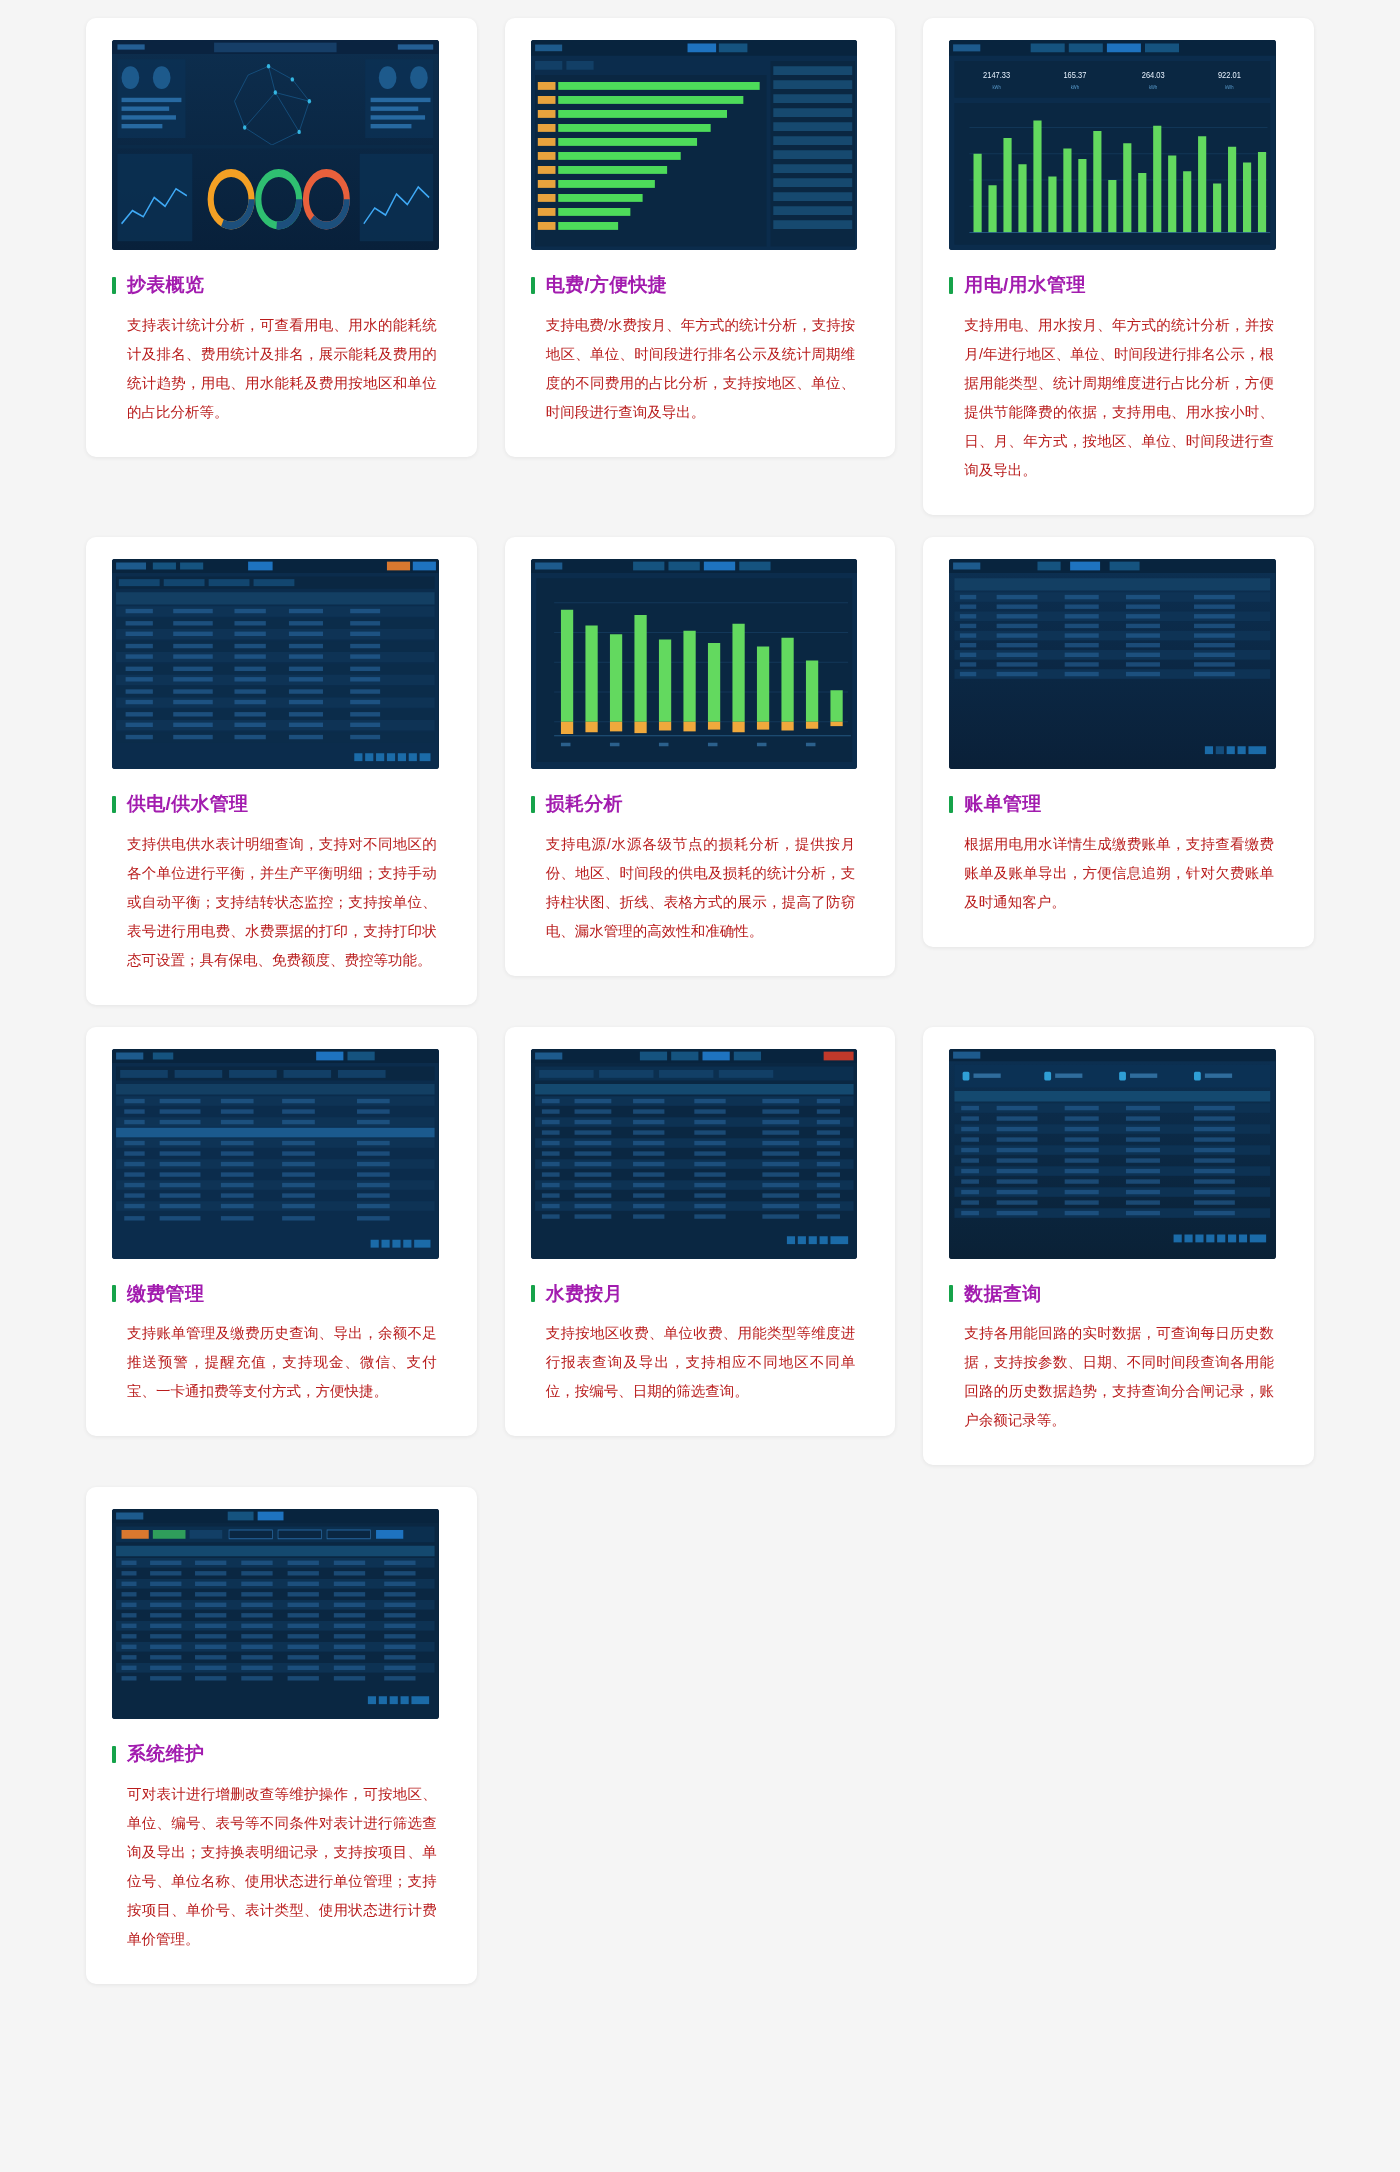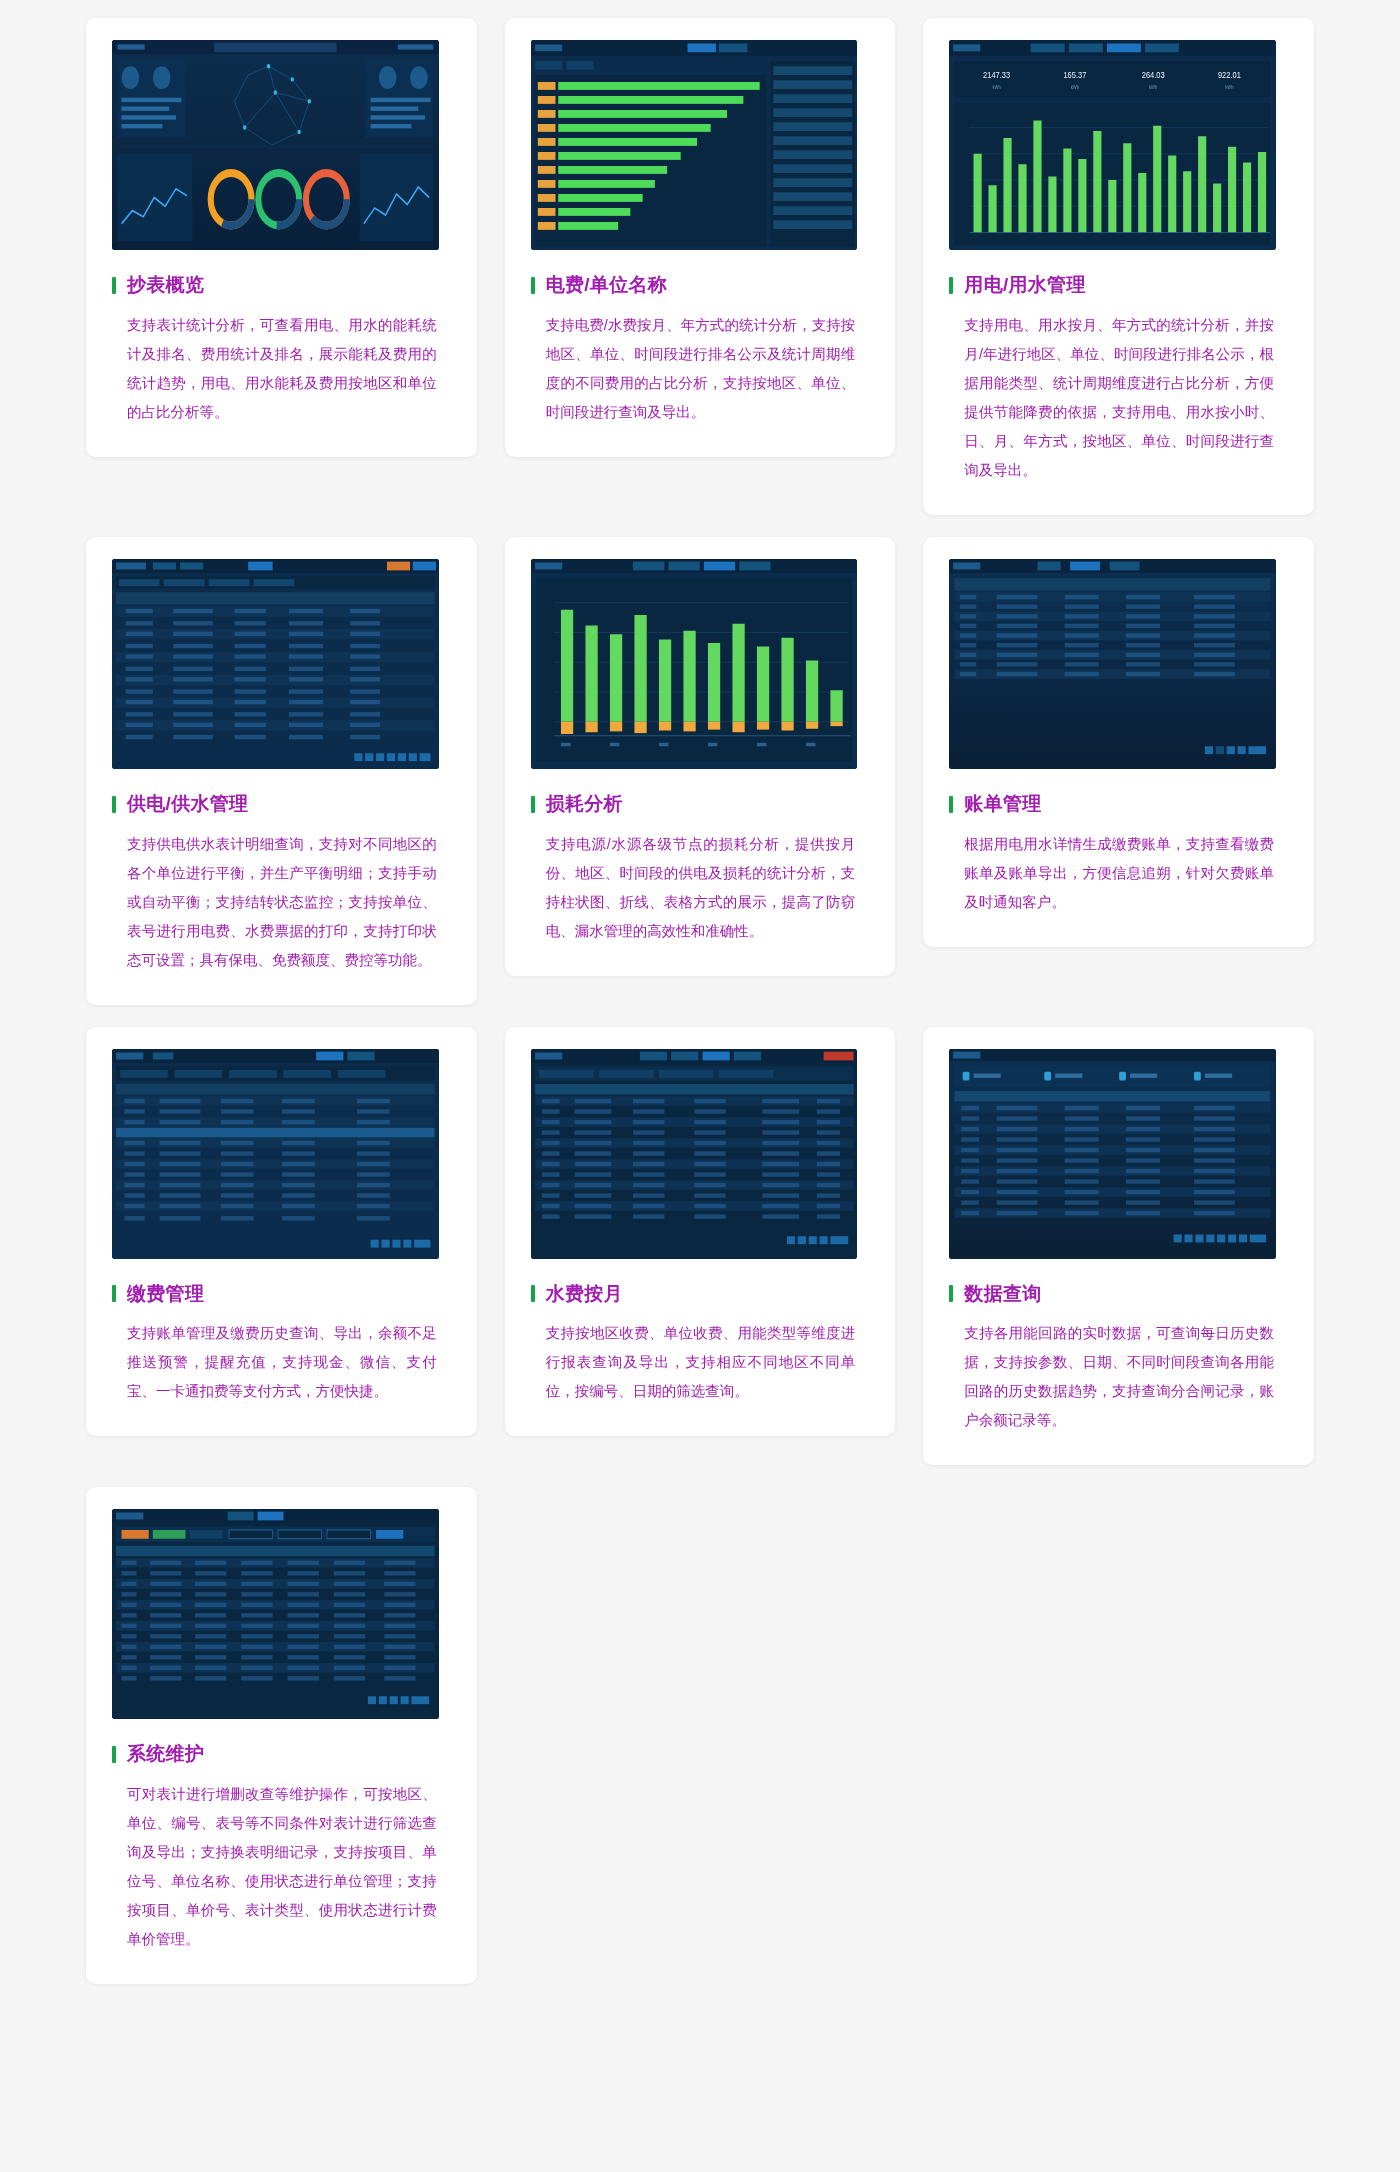--- a/index.html
+++ b/index.html
@@ -52,21 +52,21 @@
   .title {
     font-size: 19px;
     font-weight: bold;
     color: #a21caf;
     letter-spacing: 0.3px;
     line-height: 1.2;
   }
   .desc {
     font-size: 14.5px;
     line-height: 2.0;
-    color: #a21caf;
+    color: #b91c1c;
     text-align: justify;
     padding-left: 15px;
     padding-right: 2px;
   }
   
 </style>
 </head>
 <body>
 
 <div class="grid">
@@ -188,21 +188,21 @@
           <rect x="356" y="142" width="116" height="10"></rect>
           <rect x="356" y="158" width="116" height="10"></rect>
           <rect x="356" y="174" width="116" height="10"></rect>
           <rect x="356" y="190" width="116" height="10"></rect>
           <rect x="356" y="206" width="116" height="10"></rect>
         </g>
       </svg>
     </div>
     <div class="title-row">
       <span class="bar"></span>
-      <span class="title">电费/单位名称</span>
+      <span class="title">电费/方便快捷</span>
     </div>
     <div class="desc">支持电费/水费按月、年方式的统计分析，支持按地区、单位、时间段进行排名公示及统计周期维度的不同费用的占比分析，支持按地区、单位、时间段进行查询及导出。</div>
   </div>
 
   <div class="card">
     <div class="thumb">
       <svg viewBox="0 0 480 240" preserveAspectRatio="none">
         <rect width="480" height="240" fill="#0b2c4c"></rect>
         <rect x="0" y="0" width="480" height="18" fill="#08243e"></rect>
         <rect x="6" y="5" width="40" height="8" fill="#1d5a8c"></rect>

